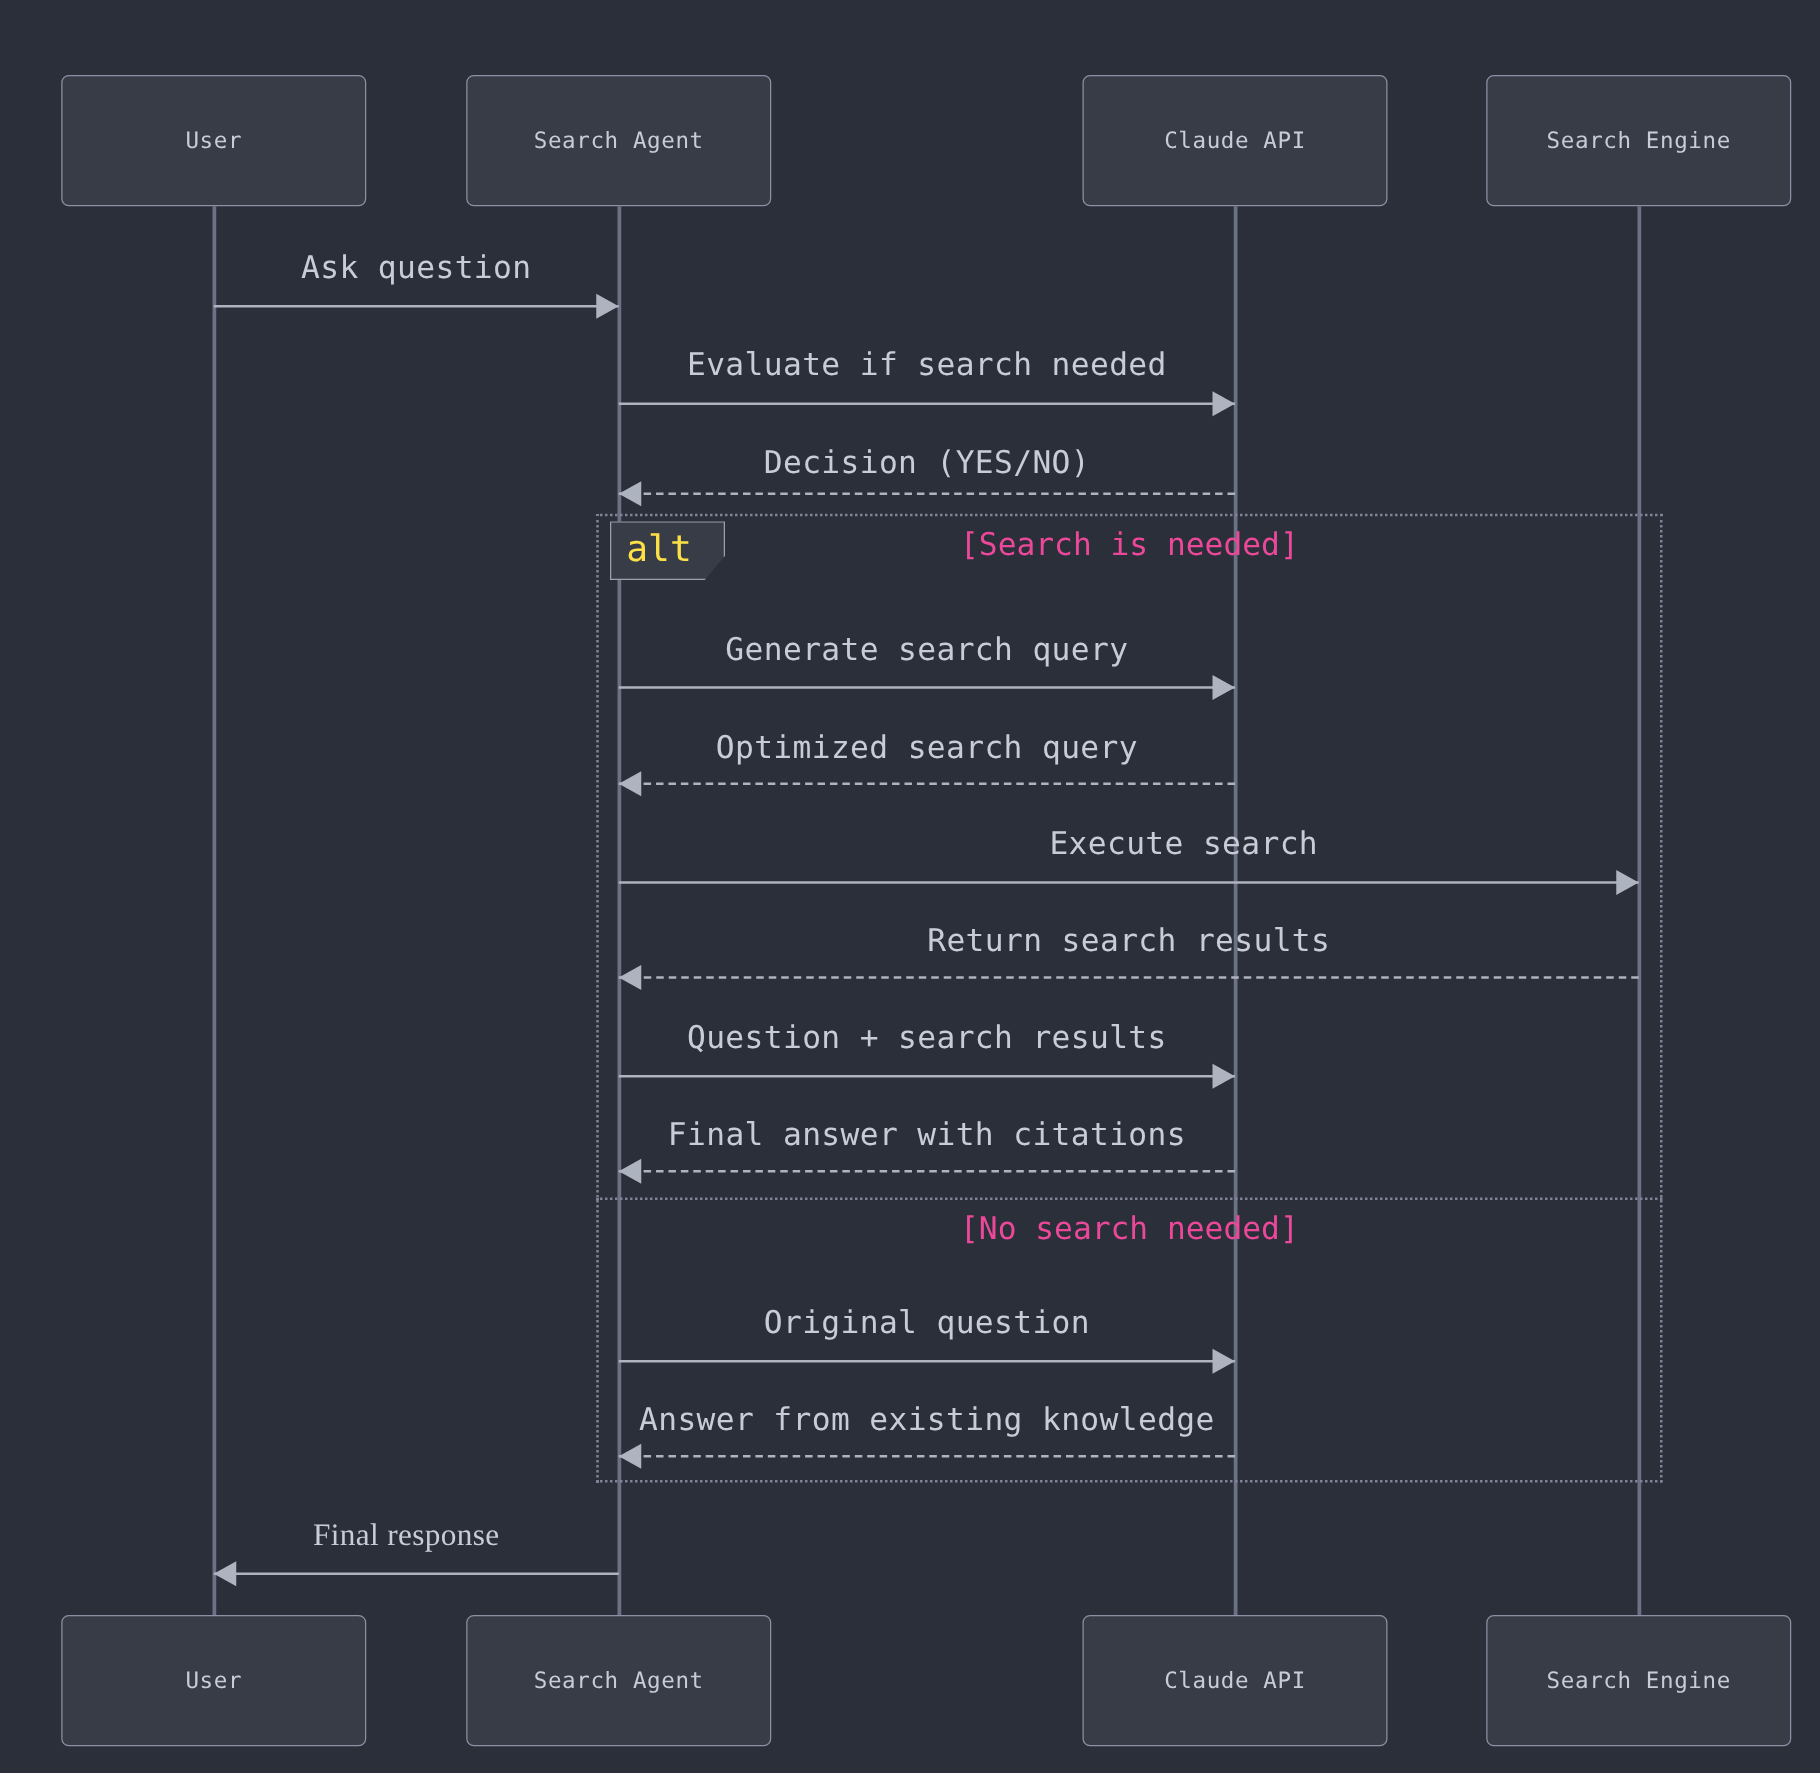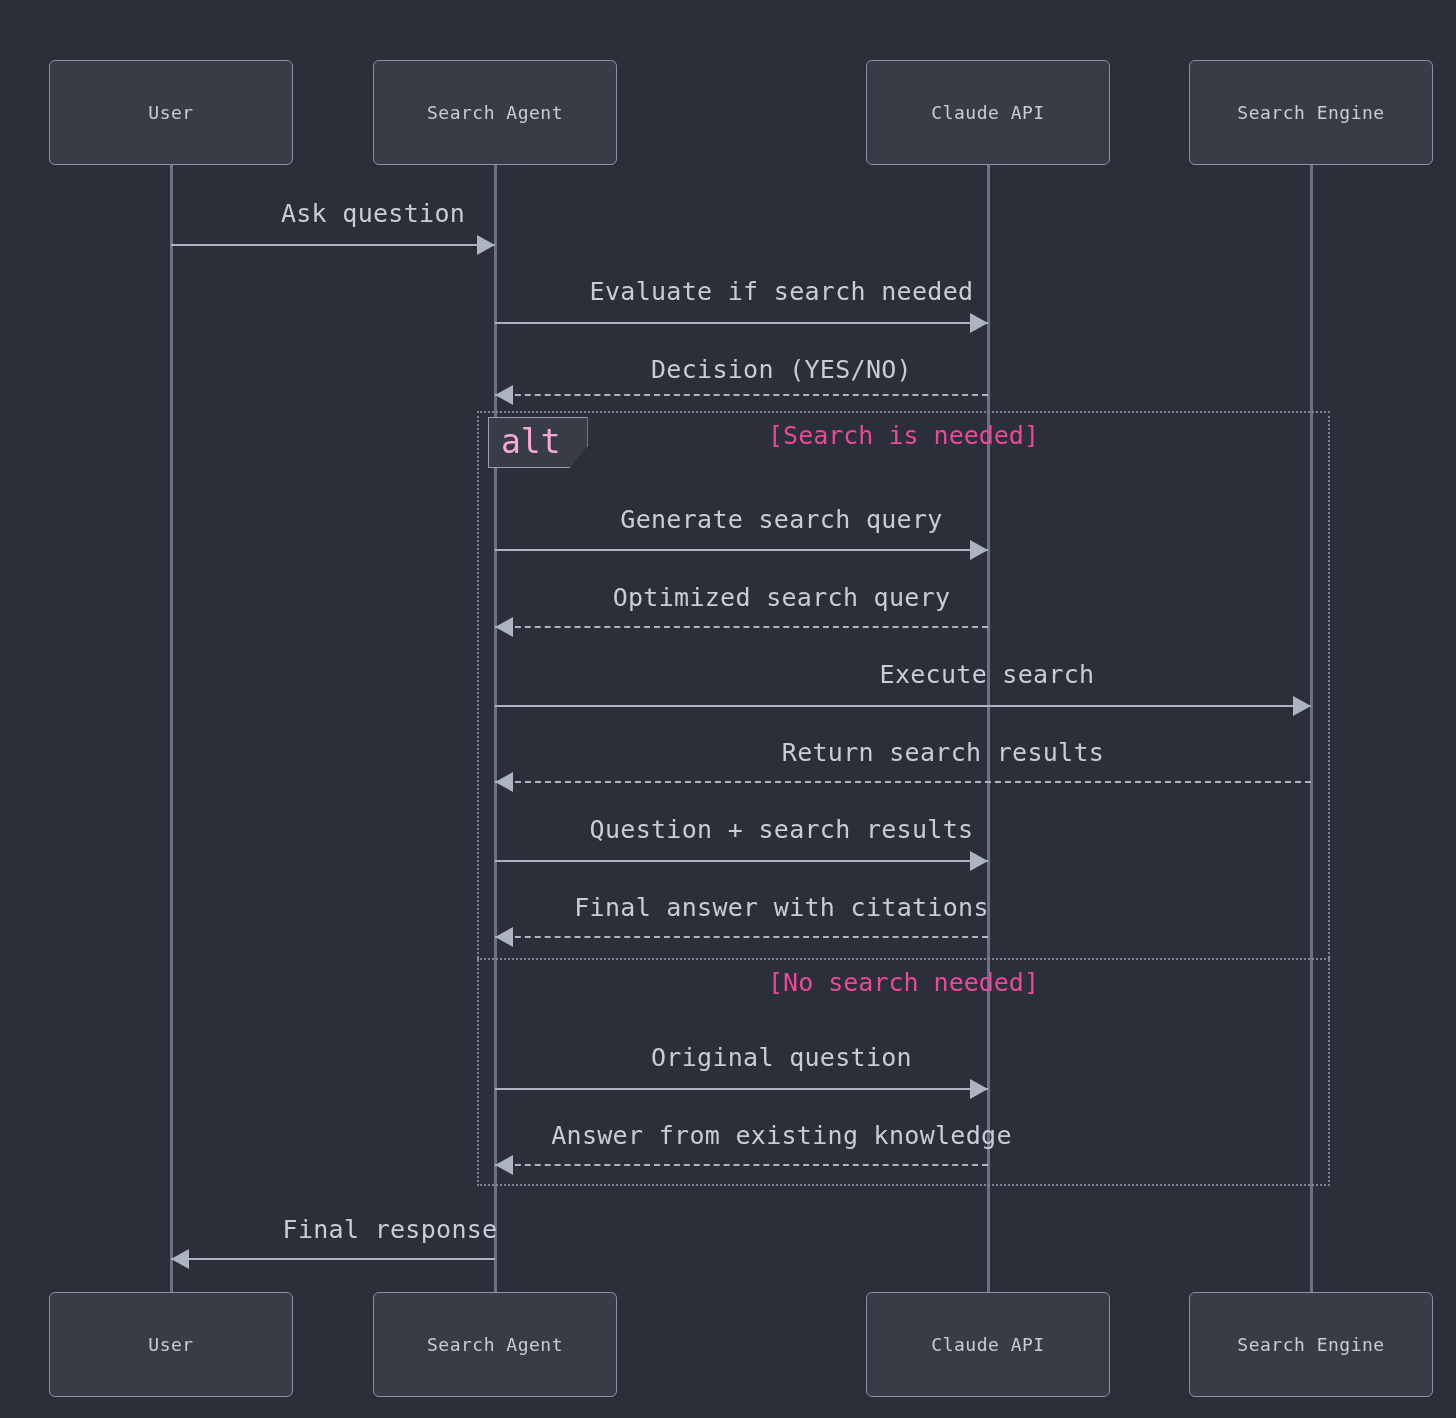--- a/index.html
+++ b/index.html
@@ -48,22 +48,22 @@
     box-sizing: border-box;
     border: 2px dotted #7d8496;
     background: transparent;
     pointer-events: none;
   }
   .alt-label {
     position: absolute;
     box-sizing: border-box;
     background: #373c47;
     border: 1.5px solid #9aa0b0;
-    color: #f9a8d4;
-    font-size: 33px;
+    color: #fde047;
+    font-size: 29px;
     line-height: 1;
     padding: 7px 26px 9px 12px;
     clip-path: polygon(0 0, 100% 0, 100% 58%, 82% 100%, 0 100%);
     white-space: nowrap;
   }
   .alt-condition {
     position: absolute;
     color: #ec4899;
     font-size: 25px;
     white-space: nowrap;
@@ -76,21 +76,20 @@
   }
 
   
   .msg-label {
     position: absolute;
     color: #c9ccd6;
     font-size: 25px;
     white-space: nowrap;
     text-align: center;
     letter-spacing: 0.3px;
-    margin-left: 40px;
   }
   .msg-line {
     position: absolute;
     height: 0;
   }
   .msg-line.solid  { border-top: 2.5px solid #aeb3c0; }
   .msg-line.dashed { border-top: 2.5px dashed #aeb3c0; }
 
   .arrowhead {
     position: absolute;
@@ -151,14 +150,14 @@
     <div class="arrowhead left" style="top: 927px; left: 495px;"></div>
     <div class="msg-label" style="left: 495px; top: 893px; width: 493px;">Final answer with citations</div>
     <div class="msg-line solid" style="left: 495px; top: 1088px; width: 493px;"></div>
     <div class="arrowhead right" style="top: 1079px; left: 970px;"></div>
     <div class="msg-label" style="left: 495px; top: 1043px; width: 493px;">Original question</div>
     <div class="msg-line dashed" style="left: 495px; top: 1164px; width: 493px;"></div>
     <div class="arrowhead left" style="top: 1155px; left: 495px;"></div>
     <div class="msg-label" style="left: 495px; top: 1121px; width: 493px;">Answer from existing knowledge</div>
     <div class="msg-line solid" style="left: 171px; top: 1258px; width: 324px;"></div>
     <div class="arrowhead left" style="top: 1249px; left: 171px;"></div>
-    <div class="msg-label" style="left: 188px; top: 1215px; width: 324px;">Final response</div>
+    <div class="msg-label" style="left: 163px; top: 1215px; width: 324px; font-family: Liberation Serif, serif;">Final response</div>
   </div>
 
 </body></html>

